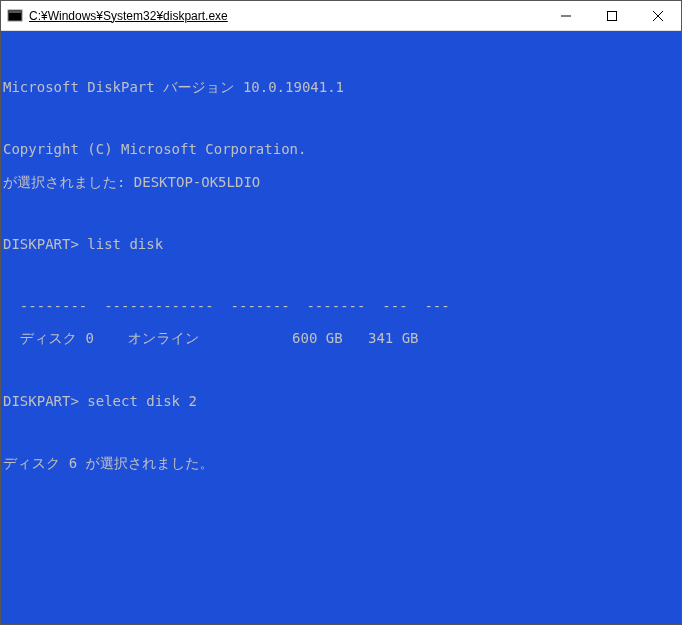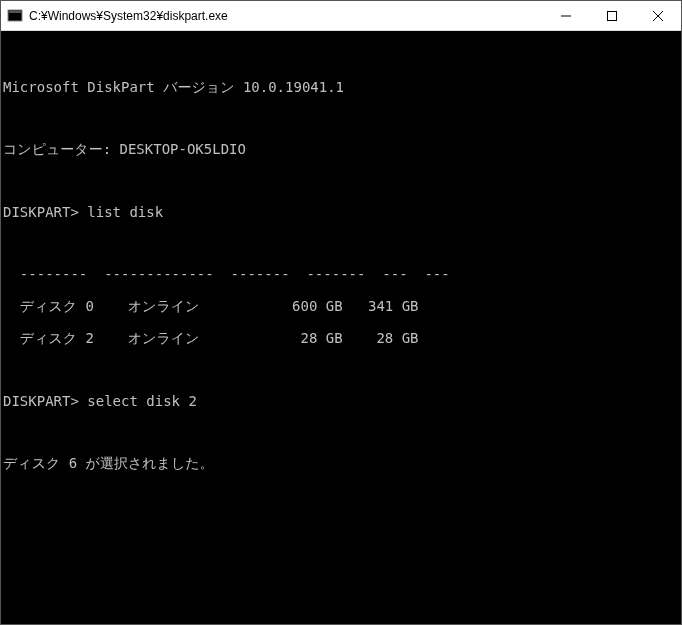--- a/index.html
+++ b/index.html
@@ -31,37 +31,38 @@
       margin: 0 6px;
       display: flex;
       align-items: center;
       justify-content: center;
     }
     .titlebar-title {
       font-size: 12px;
       font-family: 'Segoe UI', Meiryo, sans-serif;
       color: #000;
       flex: 1;
+      text-decoration: underline;
     }
     .win-controls {
       display: flex;
       height: 100%;
     }
     .win-btn {
       width: 46px;
       height: 100%;
       display: flex;
       align-items: center;
       justify-content: center;
       color: #000;
     }
     .win-btn svg { width: 10px; height: 10px; }
     .terminal {
       flex: 1;
-      background: #000000;
+      background: #1d4ed8;
       color: #c0c0c0;
       font-size: 14px;
       line-height: 1.15;
       padding: 2px 2px;
       white-space: pre;
       font-family: 'MS Gothic', monospace;
       overflow: hidden;
     }
     .blank { height: 14px; }
     .row { display: block; }
@@ -95,27 +96,27 @@
             <line x1="10" y1="0" x2="0" y2="10" stroke="#000" stroke-width="1"></line>
           </svg>
       </div>
     </div>
   </div>
 
   <div class="terminal">
 <div class="blank"></div>
 <span class="row">Microsoft DiskPart バージョン 10.0.19041.1</span>
 <div class="blank"></div>
-<span class="row">コンピューター: DESKTOP-OK5LDIO</span>
+<span class="row">Copyright (C) Microsoft Corporation.</span>
+<span class="row">が選択されました: DESKTOP-OK5LDIO</span>
 <div class="blank"></div>
 <span class="row">DISKPART&gt; list disk</span>
 <div class="blank"></div>
 <span class="row">  --------  -------------  -------  -------  ---  ---</span>
 <span class="row">  ディスク 0    オンライン           600 GB   341 GB</span>
-<span class="row">  ディスク 2    オンライン            28 GB    28 GB</span>
 <div class="blank"></div>
 <span class="row">DISKPART&gt; select disk 2</span>
 <div class="blank"></div>
 <span class="row">ディスク 6 が選択されました。</span>
 <div class="blank"></div>
 
 
 
 
 

